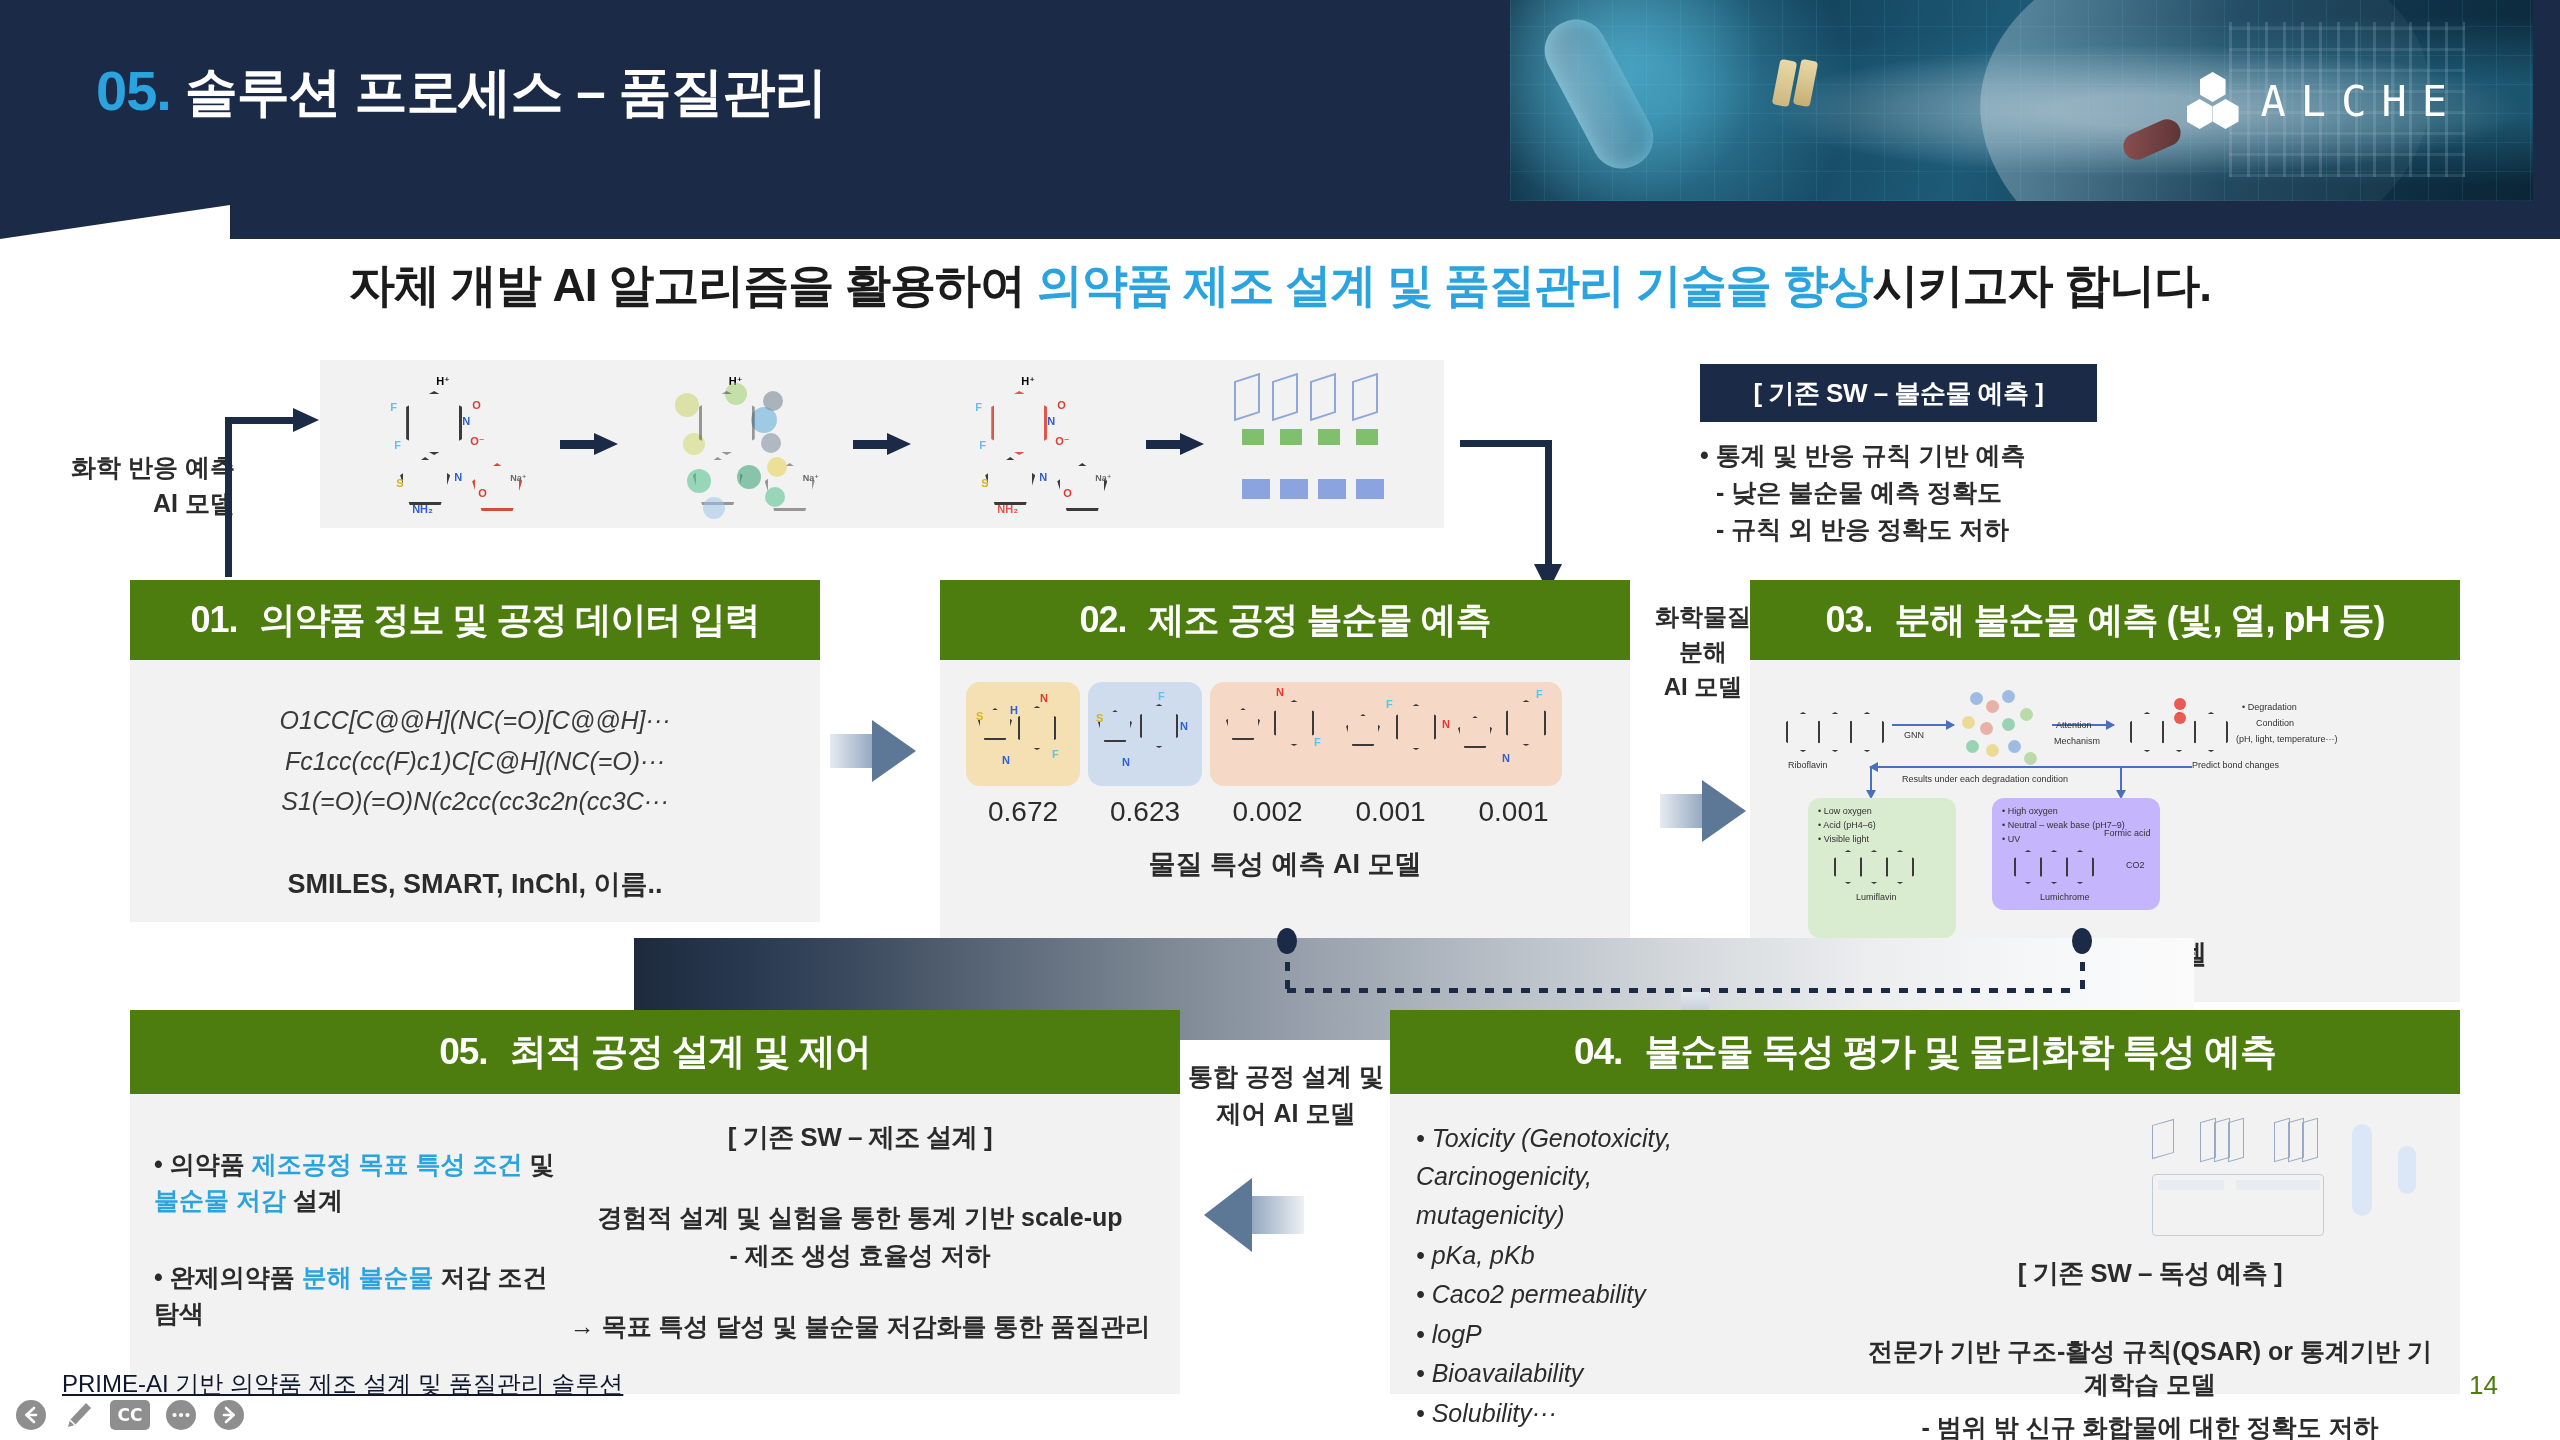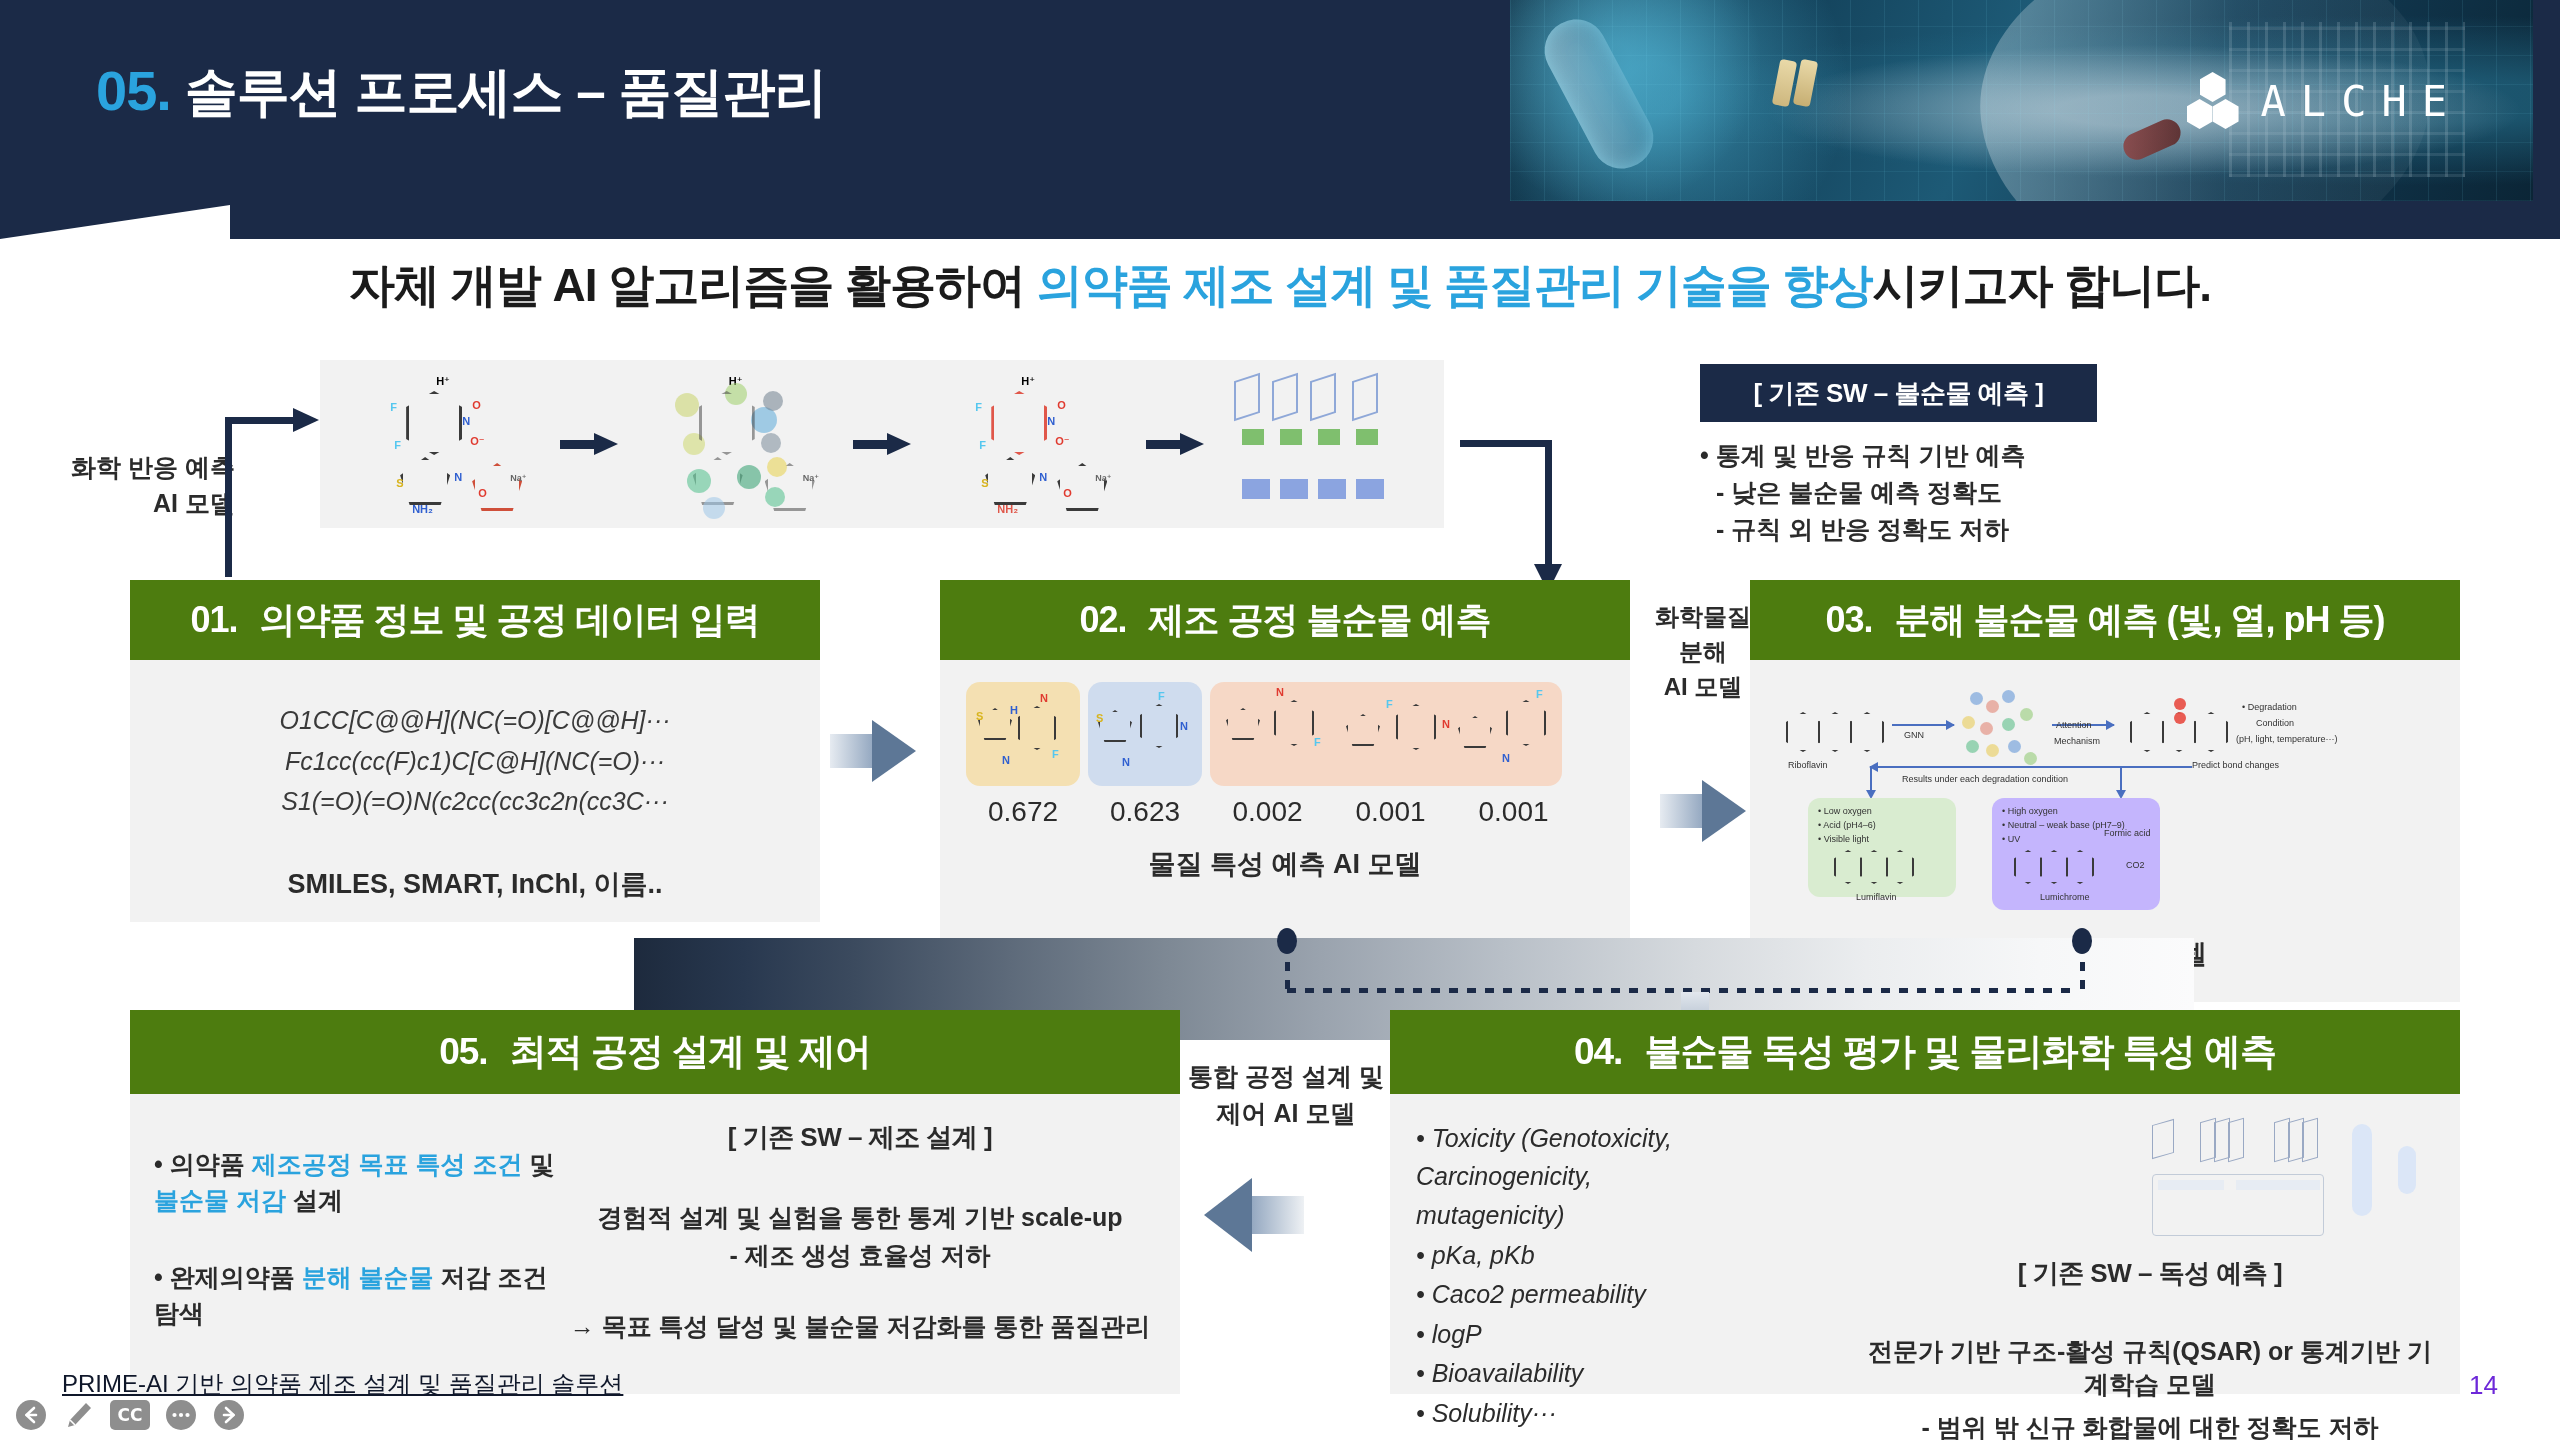--- a/index.html
+++ b/index.html
@@ -220,21 +220,21 @@
   .mid-int { position:absolute; left:1186px; top:1058px; width:200px; text-align:center;
              font-size:25px; font-weight:700; color:#2b2b2b; line-height:1.46; }
   .arrow-left-fat { position:absolute; left:1204px; top:1178px; width:100px; height:74px; }
   .arrow-left-fat .shaft { position:absolute; right:0; top:18px; width:56px; height:38px;
                            background: linear-gradient(270deg,#eef1f4,#8ea3bd); }
   .arrow-left-fat .head  { position:absolute; left:0; top:0; width:0;height:0;
                            border-right:48px solid #5d7796; border-top:37px solid transparent; border-bottom:37px solid transparent; }
 
   
   .footer-txt { position:absolute; left:62px; top:1368px; font-size:24px; color:#0f172a;text-decoration:underline; }
-  .page-no   { position:absolute; right:62px; top:1370px; font-size:26px; color:#6d28d9; }
+  .page-no   { position:absolute; right:62px; top:1370px; font-size:26px; color:#4d7c0f; }
   .ctrls { position:absolute; left:14px; top:1398px; display:flex; align-items:center; gap:14px; }
   .ctrl { width:34px; height:34px; color:#8e8e8e; display:flex; align-items:center; justify-content:center; }
   .ctrl svg { display:block; }
   .cc-box { width:40px; height:30px; background:#8e8e8e; border-radius:5px; color:#fff;
             font-size:17px; font-weight:700; display:flex; align-items:center; justify-content:center;
             font-family:"DejaVu Sans", sans-serif; }
 </style>
 </head>
 <body>
 
@@ -489,21 +489,21 @@
         <span class="gnn-txt" style="left:482px;top:40px;">Condition</span>
         <span class="gnn-txt" style="left:462px;top:56px;">(pH, light, temperature···)</span>
         <span class="gnn-txt" style="left:418px;top:82px;">Predict bond changes</span>
         <span class="gnn-txt" style="left:128px;top:96px;">Results under each degradation condition</span>
         <span class="gnn-arrow" style="left:96px;top:88px;width:322px;transform:rotate(180deg);"></span>
         <span style="position:absolute;left:96px;top:88px;width:2px;height:28px;background:#4a6fc0;"></span>
         <span style="position:absolute;left:92px;top:112px;width:0;height:0;border-top:9px solid #4a6fc0;border-left:5px solid transparent;border-right:5px solid transparent;"></span>
         <span style="position:absolute;left:346px;top:88px;width:2px;height:28px;background:#4a6fc0;"></span>
         <span style="position:absolute;left:342px;top:112px;width:0;height:0;border-top:9px solid #4a6fc0;border-left:5px solid transparent;border-right:5px solid transparent;"></span>
 
-        <div class="gnn-card green" style="left:34px;top:120px;width:148px;height:99px;">
+        <div class="gnn-card green" style="left:34px;top:120px;width:148px;height:140px;">
           <span class="gnn-txt" style="left:10px;top:8px;">• Low oxygen</span>
           <span class="gnn-txt" style="left:10px;top:22px;">• Acid (pH4–6)</span>
           <span class="gnn-txt" style="left:10px;top:36px;">• Visible light</span>
           <span class="ring" style="left:26px;top:52px;width:28px;height:34px;border-width:2px;"></span>
           <span class="ring" style="left:52px;top:52px;width:28px;height:34px;border-width:2px;"></span>
           <span class="ring" style="left:78px;top:52px;width:28px;height:34px;border-width:2px;"></span>
           <span class="gnn-txt" style="left:48px;top:94px;">Lumiflavin</span>
         </div>
         <div class="gnn-card pink" style="left:218px;top:120px;width:168px;height:112px;">
           <span class="gnn-txt" style="left:10px;top:8px;">• High oxygen</span>

